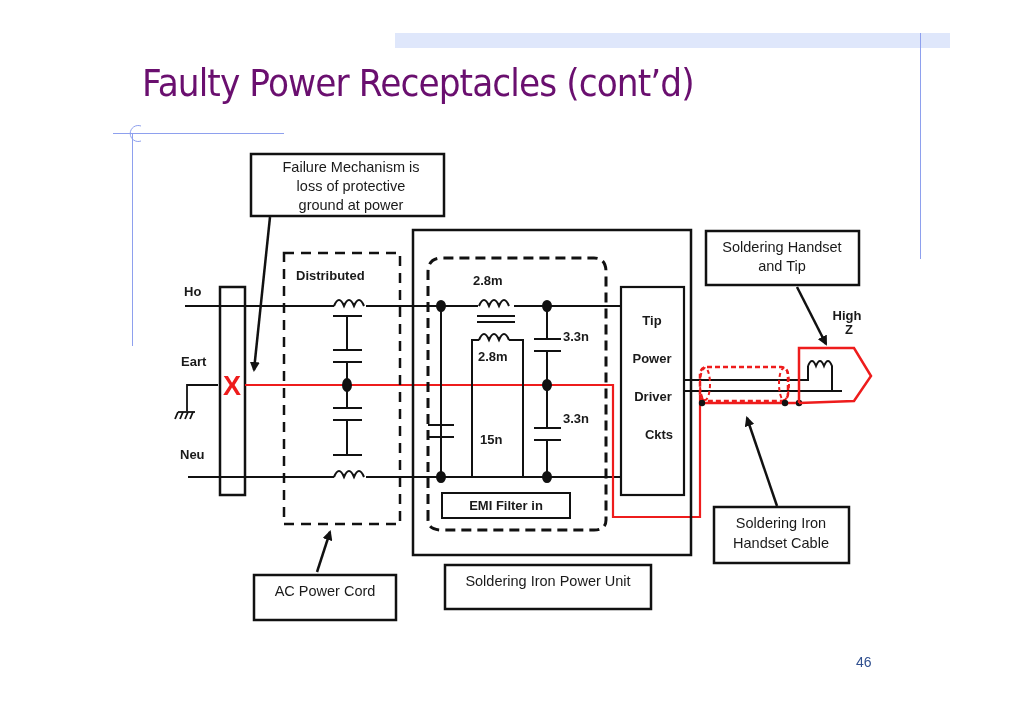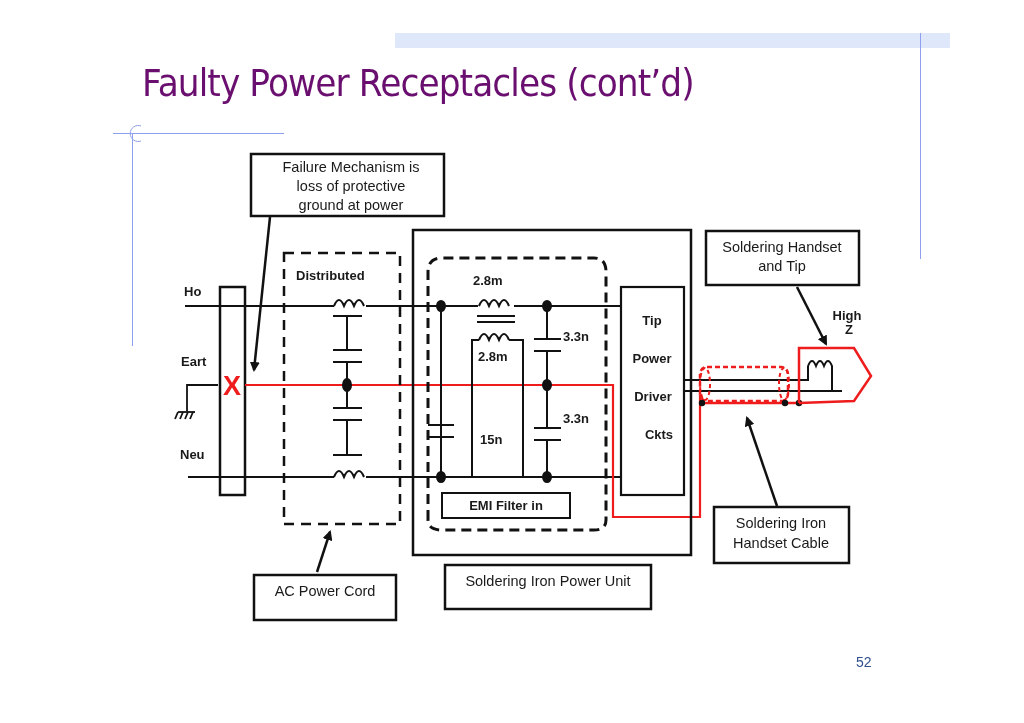--- a/index.html
+++ b/index.html
@@ -164,13 +164,13 @@
     <text class="lbl" x="325" y="596" text-anchor="middle">AC Power Cord</text>
   </g>
   <line x1="317" y1="572" x2="330" y2="532" stroke="#111" stroke-width="2.5" marker-end="url(#arrow)"></line>
 
   <g>
     <rect x="445" y="565" width="206" height="44" fill="#fff" stroke="#111" stroke-width="2.5"></rect>
     <text class="lbl" x="548" y="586" text-anchor="middle">Soldering Iron Power Unit</text>
   </g>
 </svg>
 
-<div class="page-num">52</div>
+<div class="page-num">46</div>
 
 </body></html>

